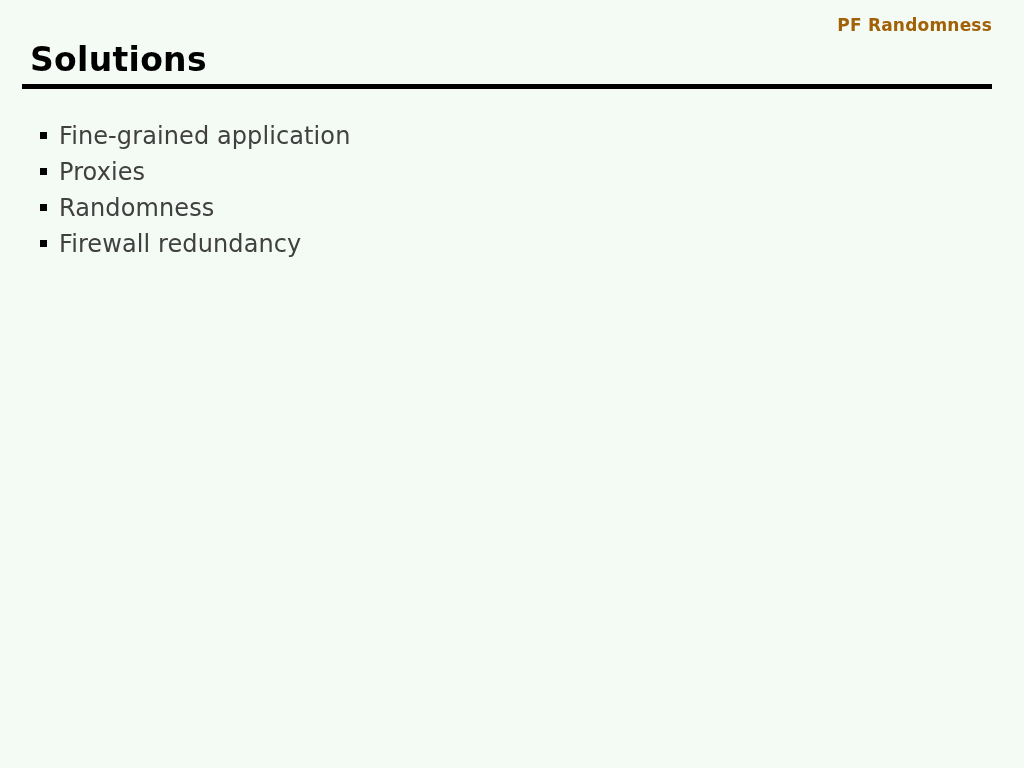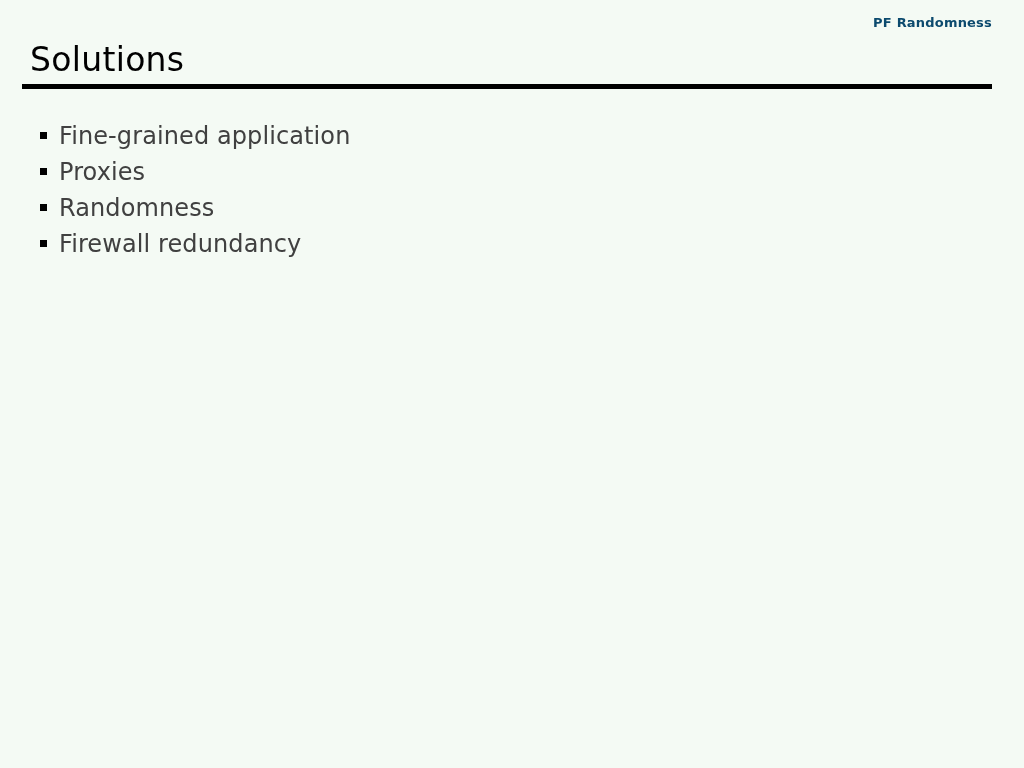--- a/index.html
+++ b/index.html
@@ -16,34 +16,34 @@
   .slide {
     position: relative;
     width: 1024px;
     height: 768px;
     background: #f4faf4;
   }
   .header-label {
     position: absolute;
     right: 32px;
     top: 15px;
-    font-size: 13px;
+    font-size: 17px;
     font-weight: bold;
-    color: #0c4a6e;
+    color: #a16207;
     font-family: "DejaVu Sans", sans-serif;
     letter-spacing: 0.2px;
   }
   .slide-title {
     position: absolute;
     left: 30px;
     top: 40px;
     font-size: 33px;
     color: #000;
     font-family: "DejaVu Sans", sans-serif;
-    font-weight: normal;
+    font-weight: bold;
     letter-spacing: 0.3px;
   }
   .title-rule {
     position: absolute;
     left: 22px;
     top: 84px;
     width: 970px;
     height: 5px;
     background: #000;
   }

